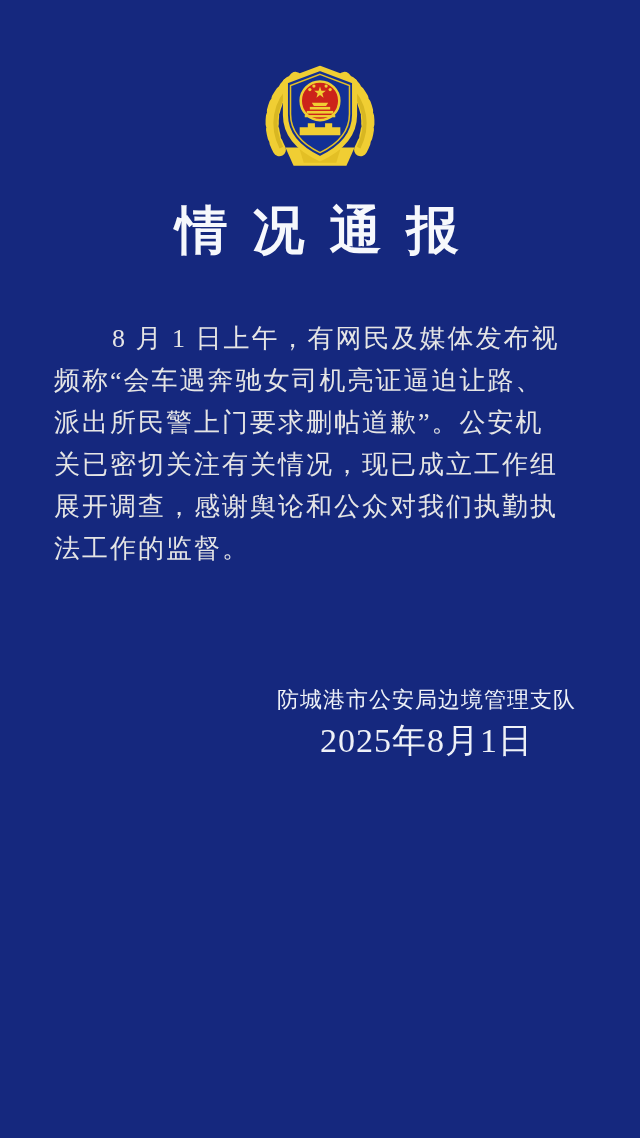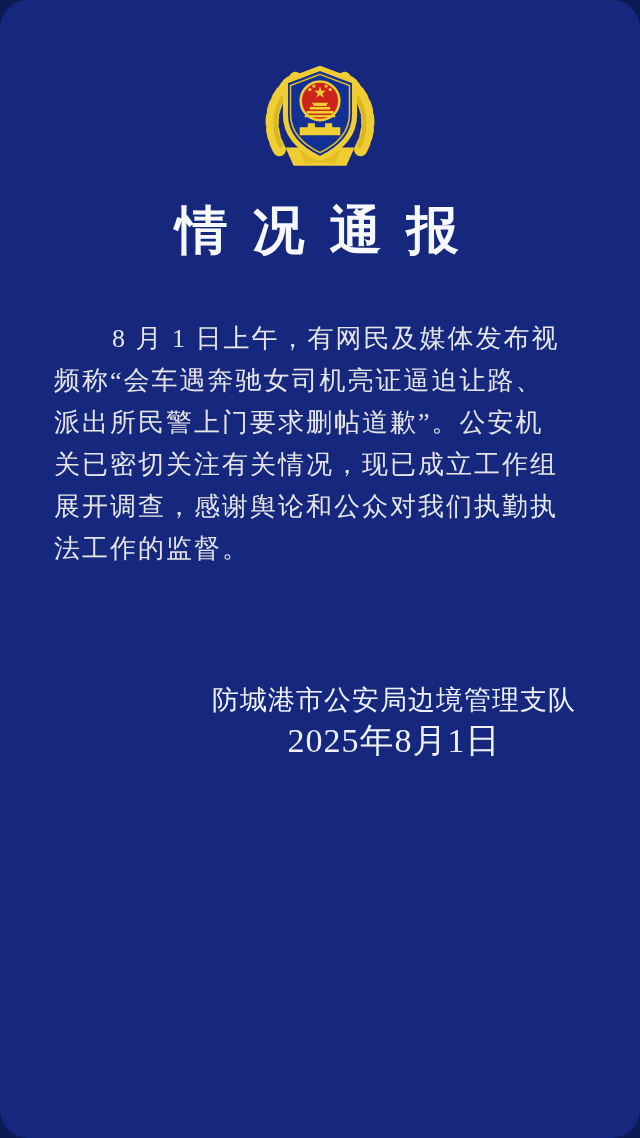--- a/index.html
+++ b/index.html
@@ -6,21 +6,20 @@
   html, body { background: #0d1b55; }
   .page {
     position: relative;
     width: 640px;
     height: 1138px;
     margin: 0 auto;
     background: #15287e;
     overflow: hidden;
     color: #f3f5f9;
     font-family: "Liberation Serif", "DejaVu Serif", serif;
-    border-radius: 28px;
   }
   .badge {
     position: absolute;
     top: 56px;
     left: 50%;
     transform: translateX(-50%);
     width: 122px;
     height: 114px;
   }
   .title {
@@ -48,21 +47,21 @@
     color: #e5e5e5;
   }
   .signature {
     position: absolute;
     top: 680px;
     right: 64px;
     text-align: center;
     color: #eef1f7;
   }
   .signature .agency {
-    font-size: 27px;
+    font-size: 22px;
     line-height: 40px;
     letter-spacing: 1px;
     white-space: nowrap;
   }
   .signature .date {
     font-size: 34px;
     line-height: 40px;
     margin-top: 1px;
     letter-spacing: 1px;
   }

